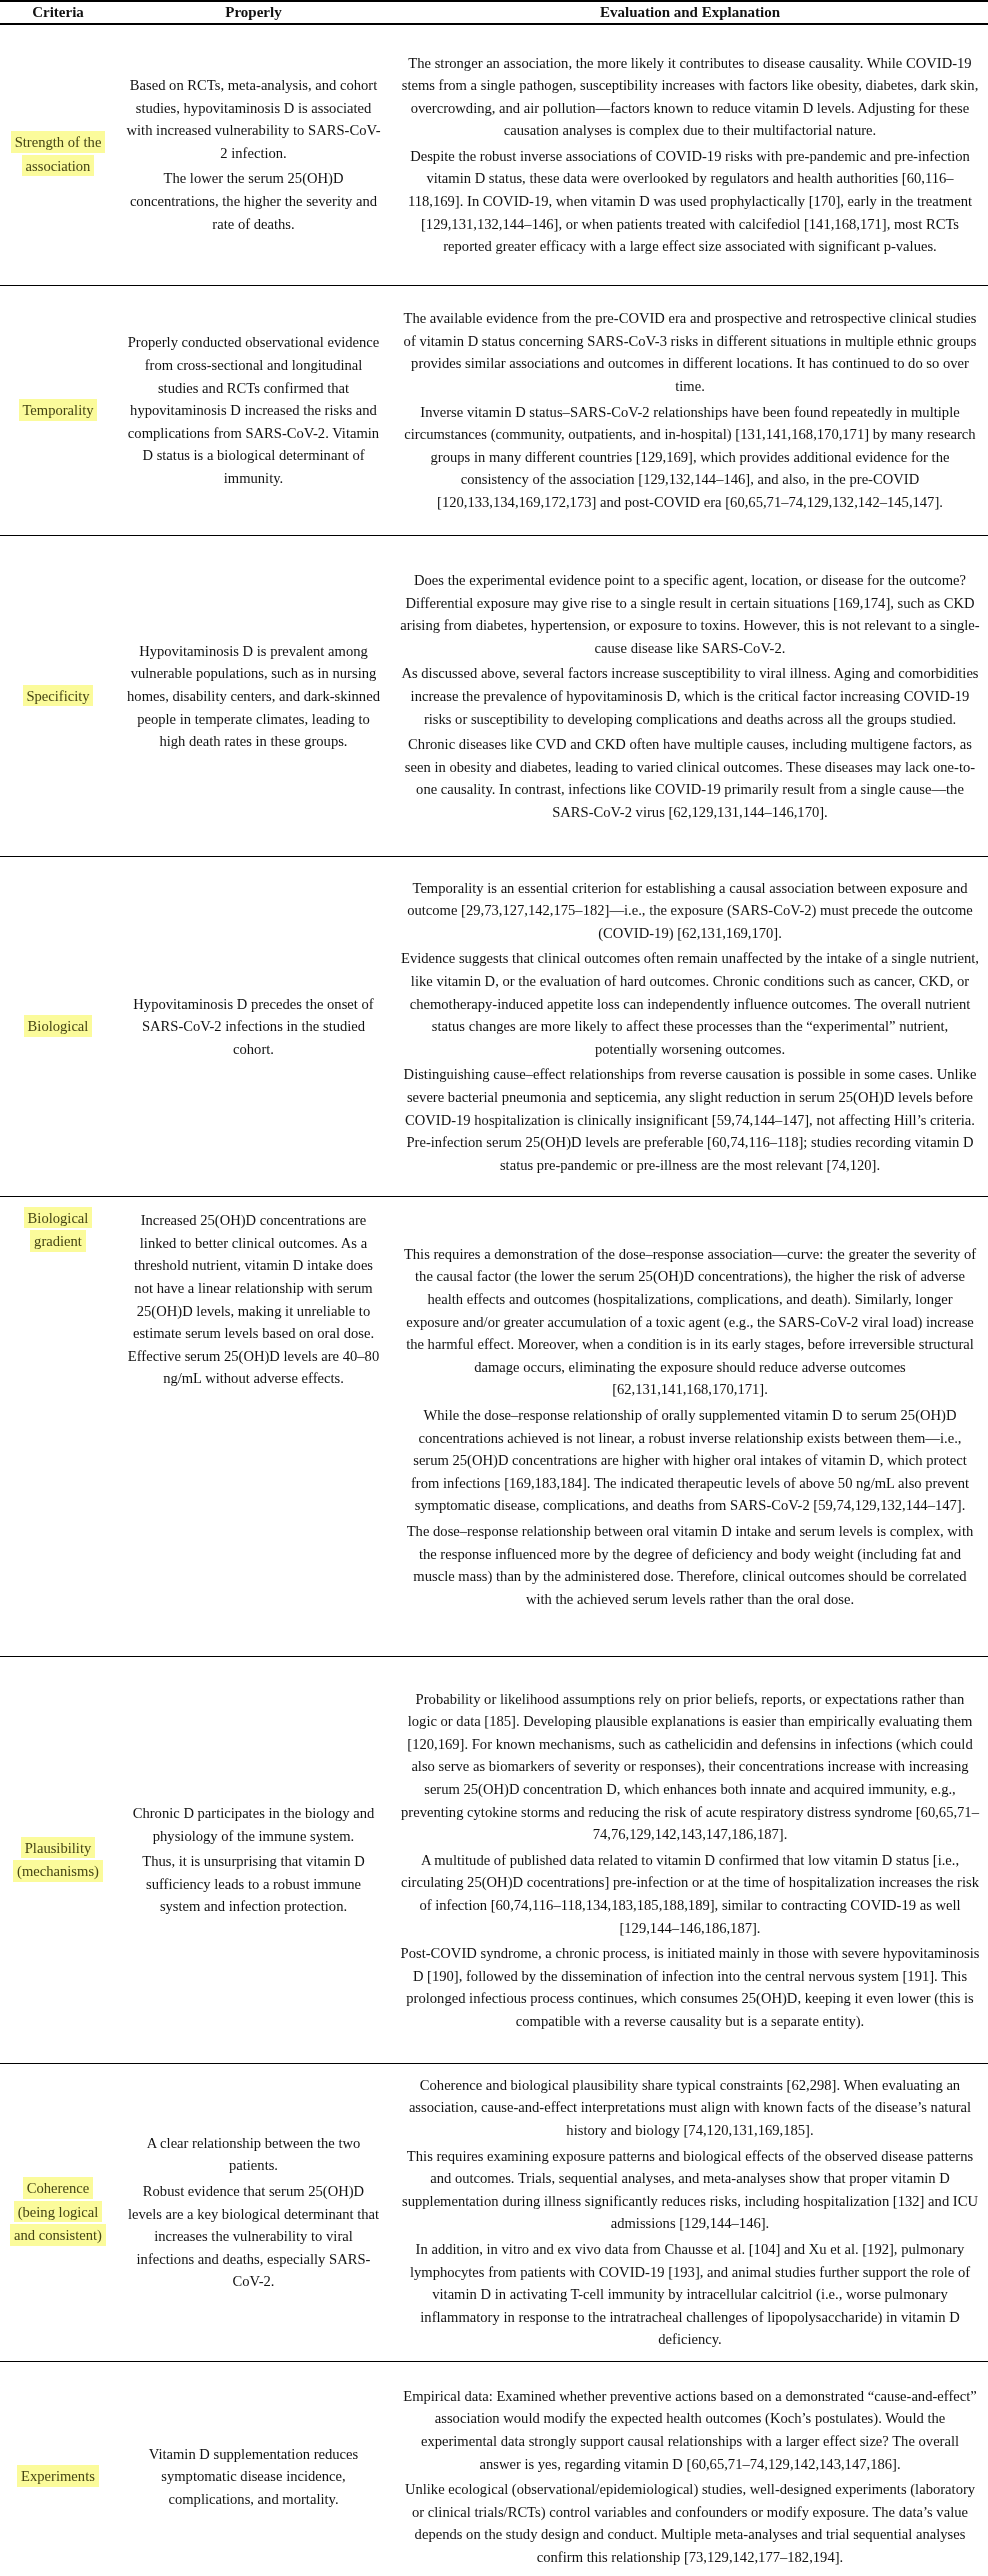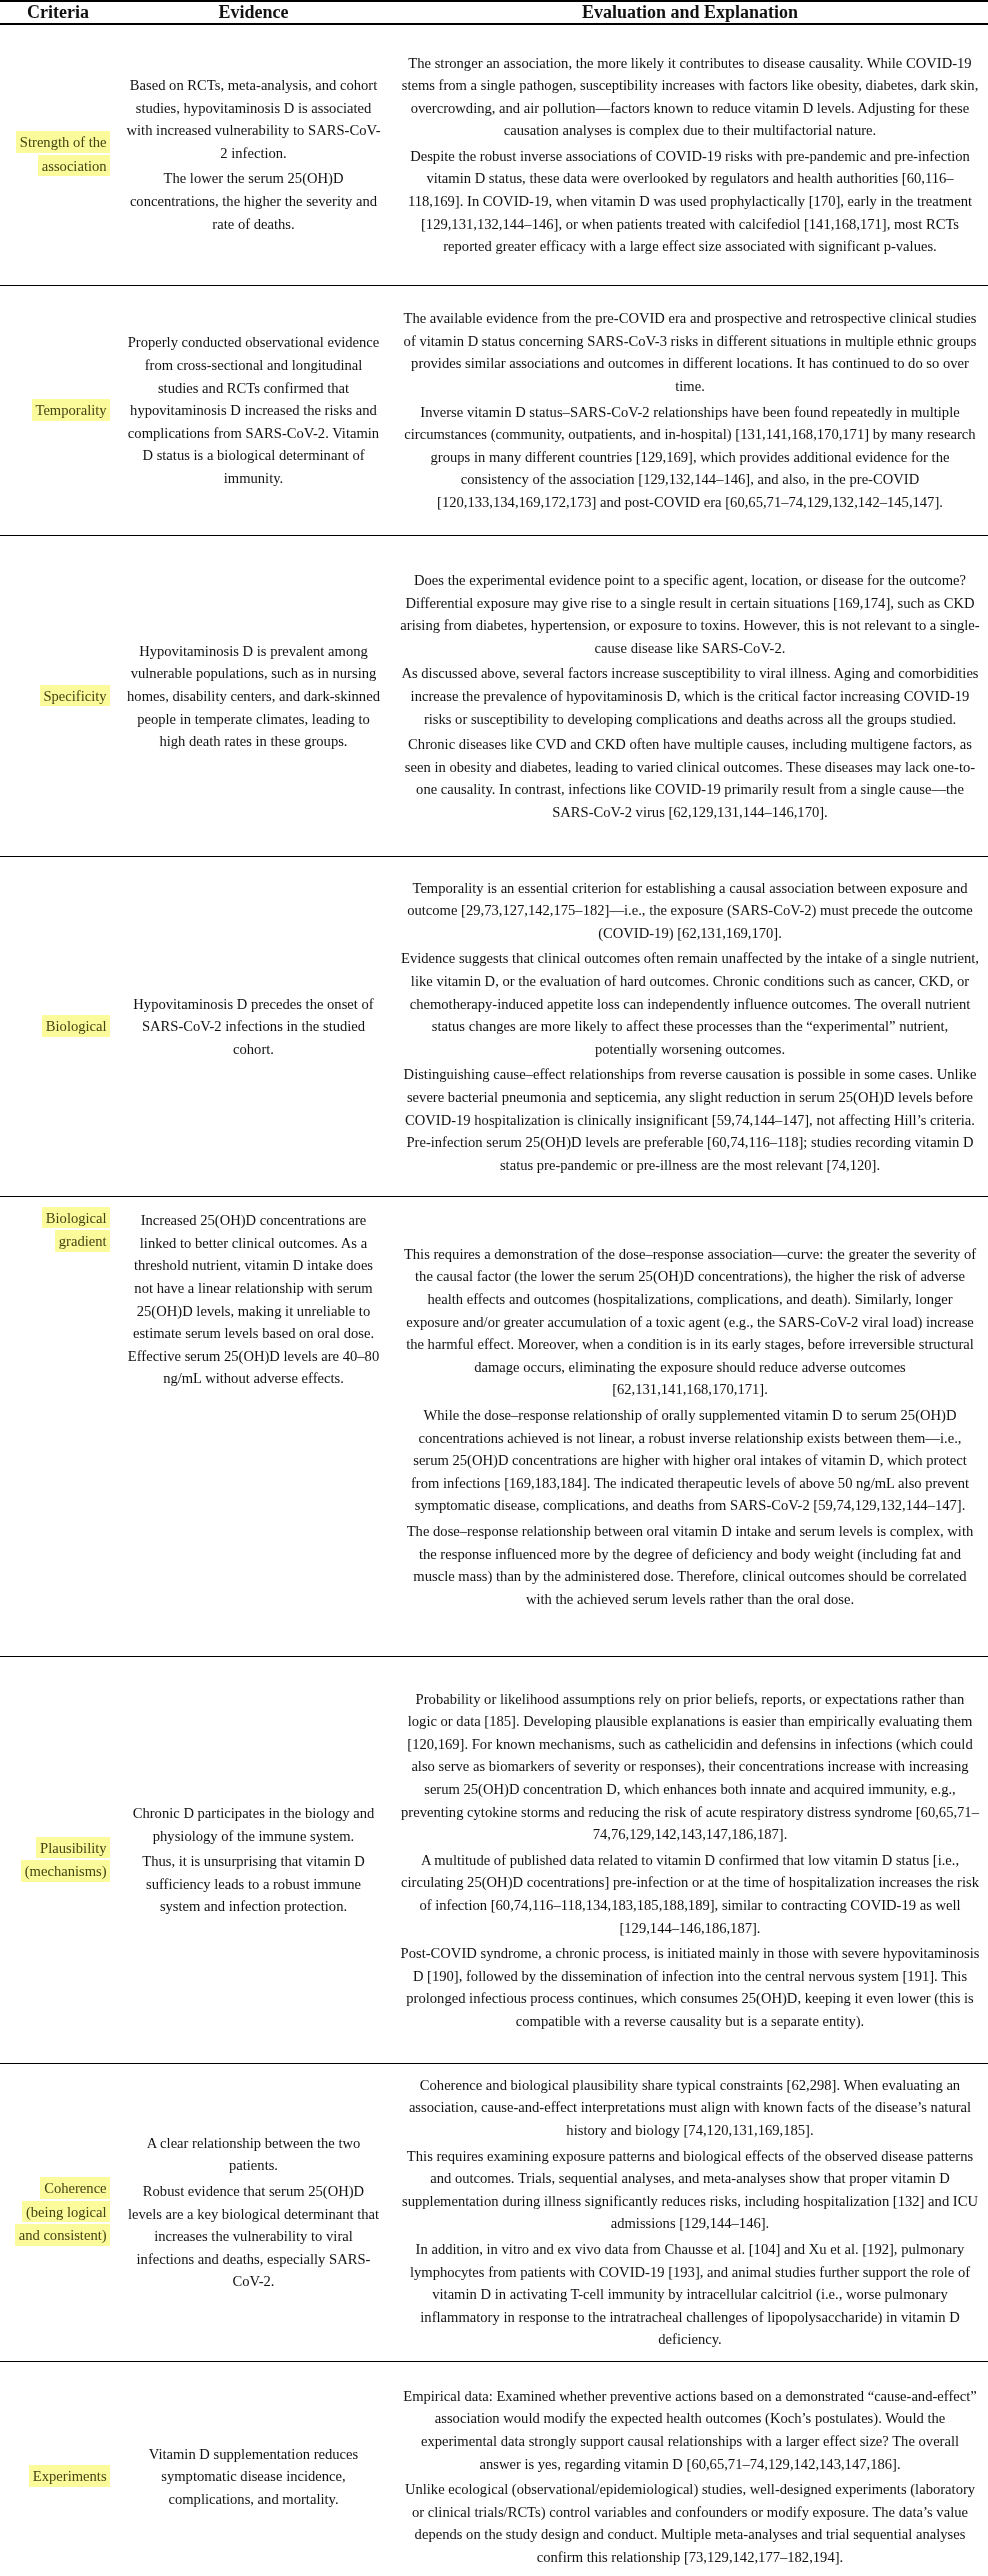--- a/index.html
+++ b/index.html
@@ -18,21 +18,21 @@
     border-collapse: collapse;
     table-layout: fixed;
     border-top: 2.8px solid #000;
     border-bottom: 3.8px solid #000;
   }
   col.c-criteria { width: 116px; }
   col.c-evidence { width: 275px; }
   col.c-evaluation { width: 598px; }
 
   thead th {
-    font-size: 18px;
+    font-size: 15px;
     font-weight: bold;
     text-align: center;
     padding: 0.9px 0 1.9px 0;
     border-bottom: 2.8px solid #000;
     line-height: 18px;
   }
   tbody td {
     border-bottom: 1.9px solid #000;
     vertical-align: middle;
     padding: 1.9px 5.6px;
@@ -42,21 +42,21 @@
   
   tbody tr:nth-child(1) td { height: 256px; }
   tbody tr:nth-child(2) td { height: 246px; }
   tbody tr:nth-child(3) td { height: 316px; }
   tbody tr:nth-child(4) td { height: 335px; }
   tbody tr:nth-child(5) td { height: 448px; }
   tbody tr:nth-child(6) td { height: 402px; }
   tbody tr:nth-child(7) td { height: 293px; }
   tbody tr:nth-child(8) td { height: 226px; }
 
-  td.cell-criteria { text-align: right; }
+  td.cell-criteria { text-align: center; }
   td.valign-top { vertical-align: top; padding-top: 9.4px; }
 
   .criteria-label {
     display: inline;
     background: #fbfb9b;
     color: #454514;
     font-size: 14.6px;
     line-height: 23.5px;
     padding: 2.8px 3.8px;
     box-decoration-break: clone;
@@ -77,21 +77,21 @@
 
 <table class="criteria-table">
   <colgroup>
     <col class="c-criteria">
     <col class="c-evidence">
     <col class="c-evaluation">
   </colgroup>
   <thead>
     <tr>
       <th>Criteria</th>
-      <th>Evidence</th>
+      <th>Properly</th>
       <th>Evaluation and Explanation</th>
     </tr>
   </thead>
   <tbody>
     <tr>
       <td class="cell-criteria"><span class="criteria-label">Strength of the association</span></td>
       <td class="cell-evidence">
           <p>Based on RCTs, meta-analysis, and cohort studies, hypovitaminosis D is associated with increased vulnerability to SARS-CoV-2 infection.</p>
           <p>The lower the serum 25(OH)D concentrations, the higher the severity and rate of deaths.</p>
         </td>

